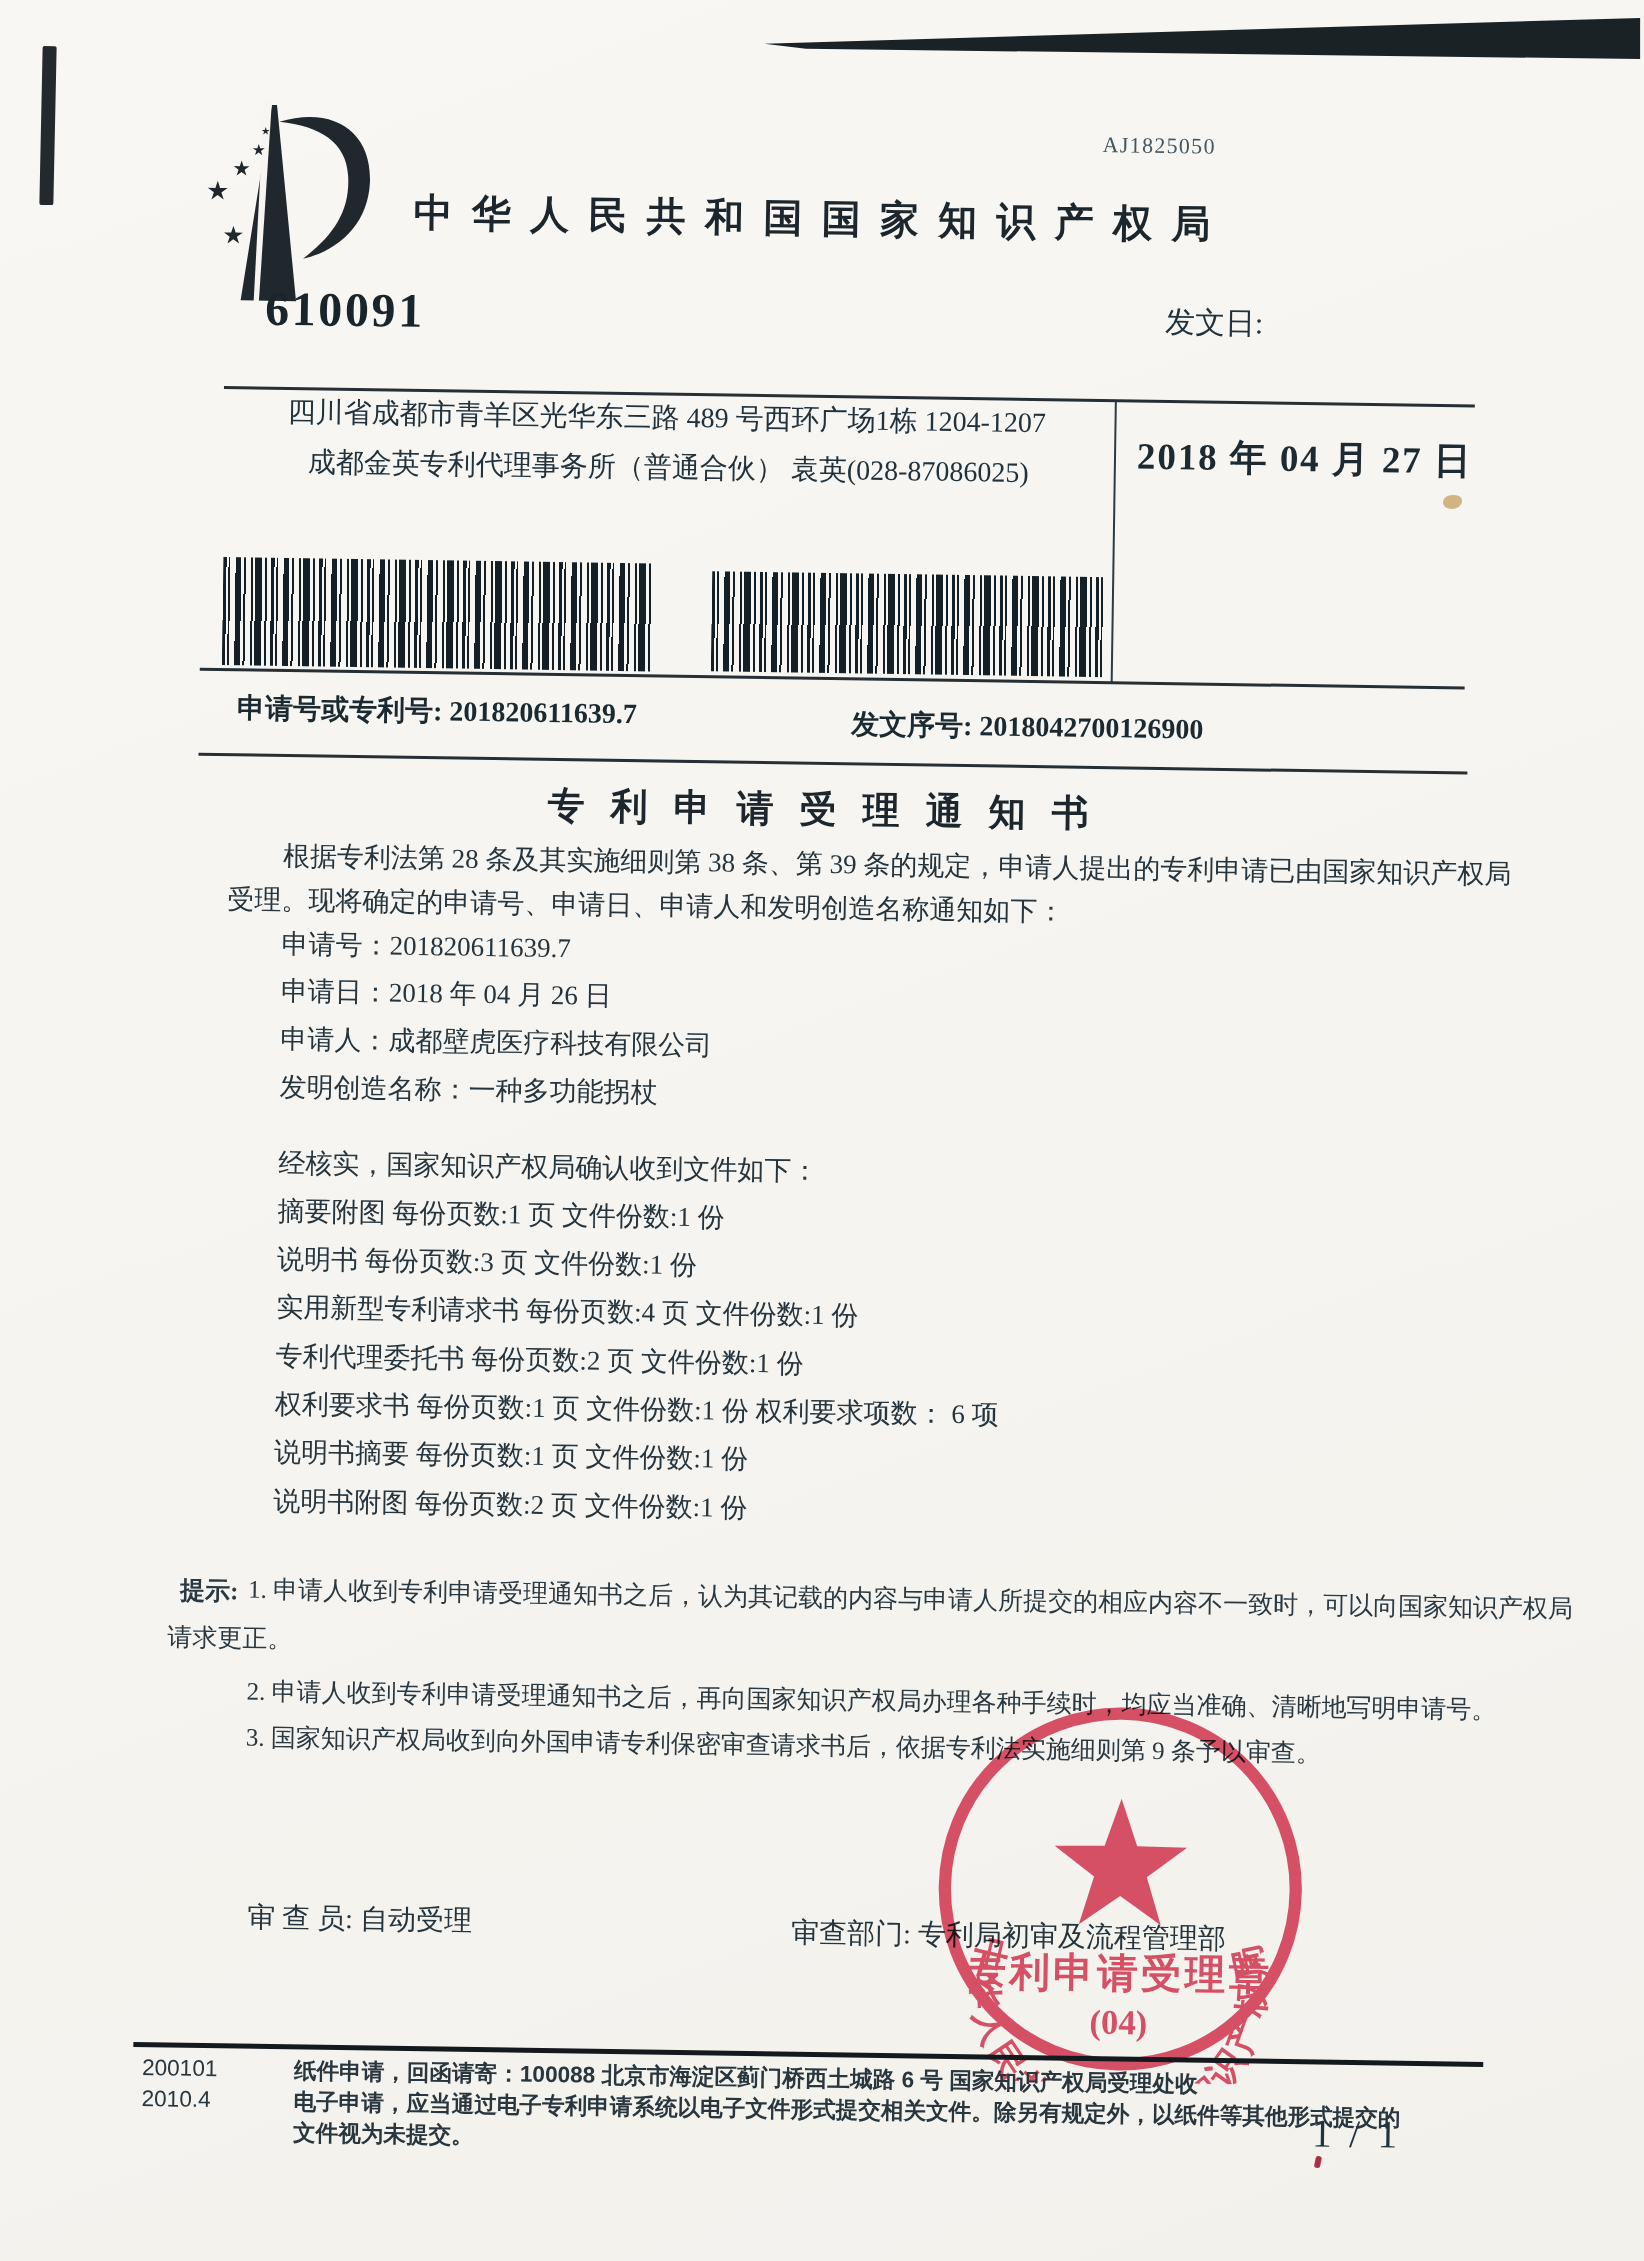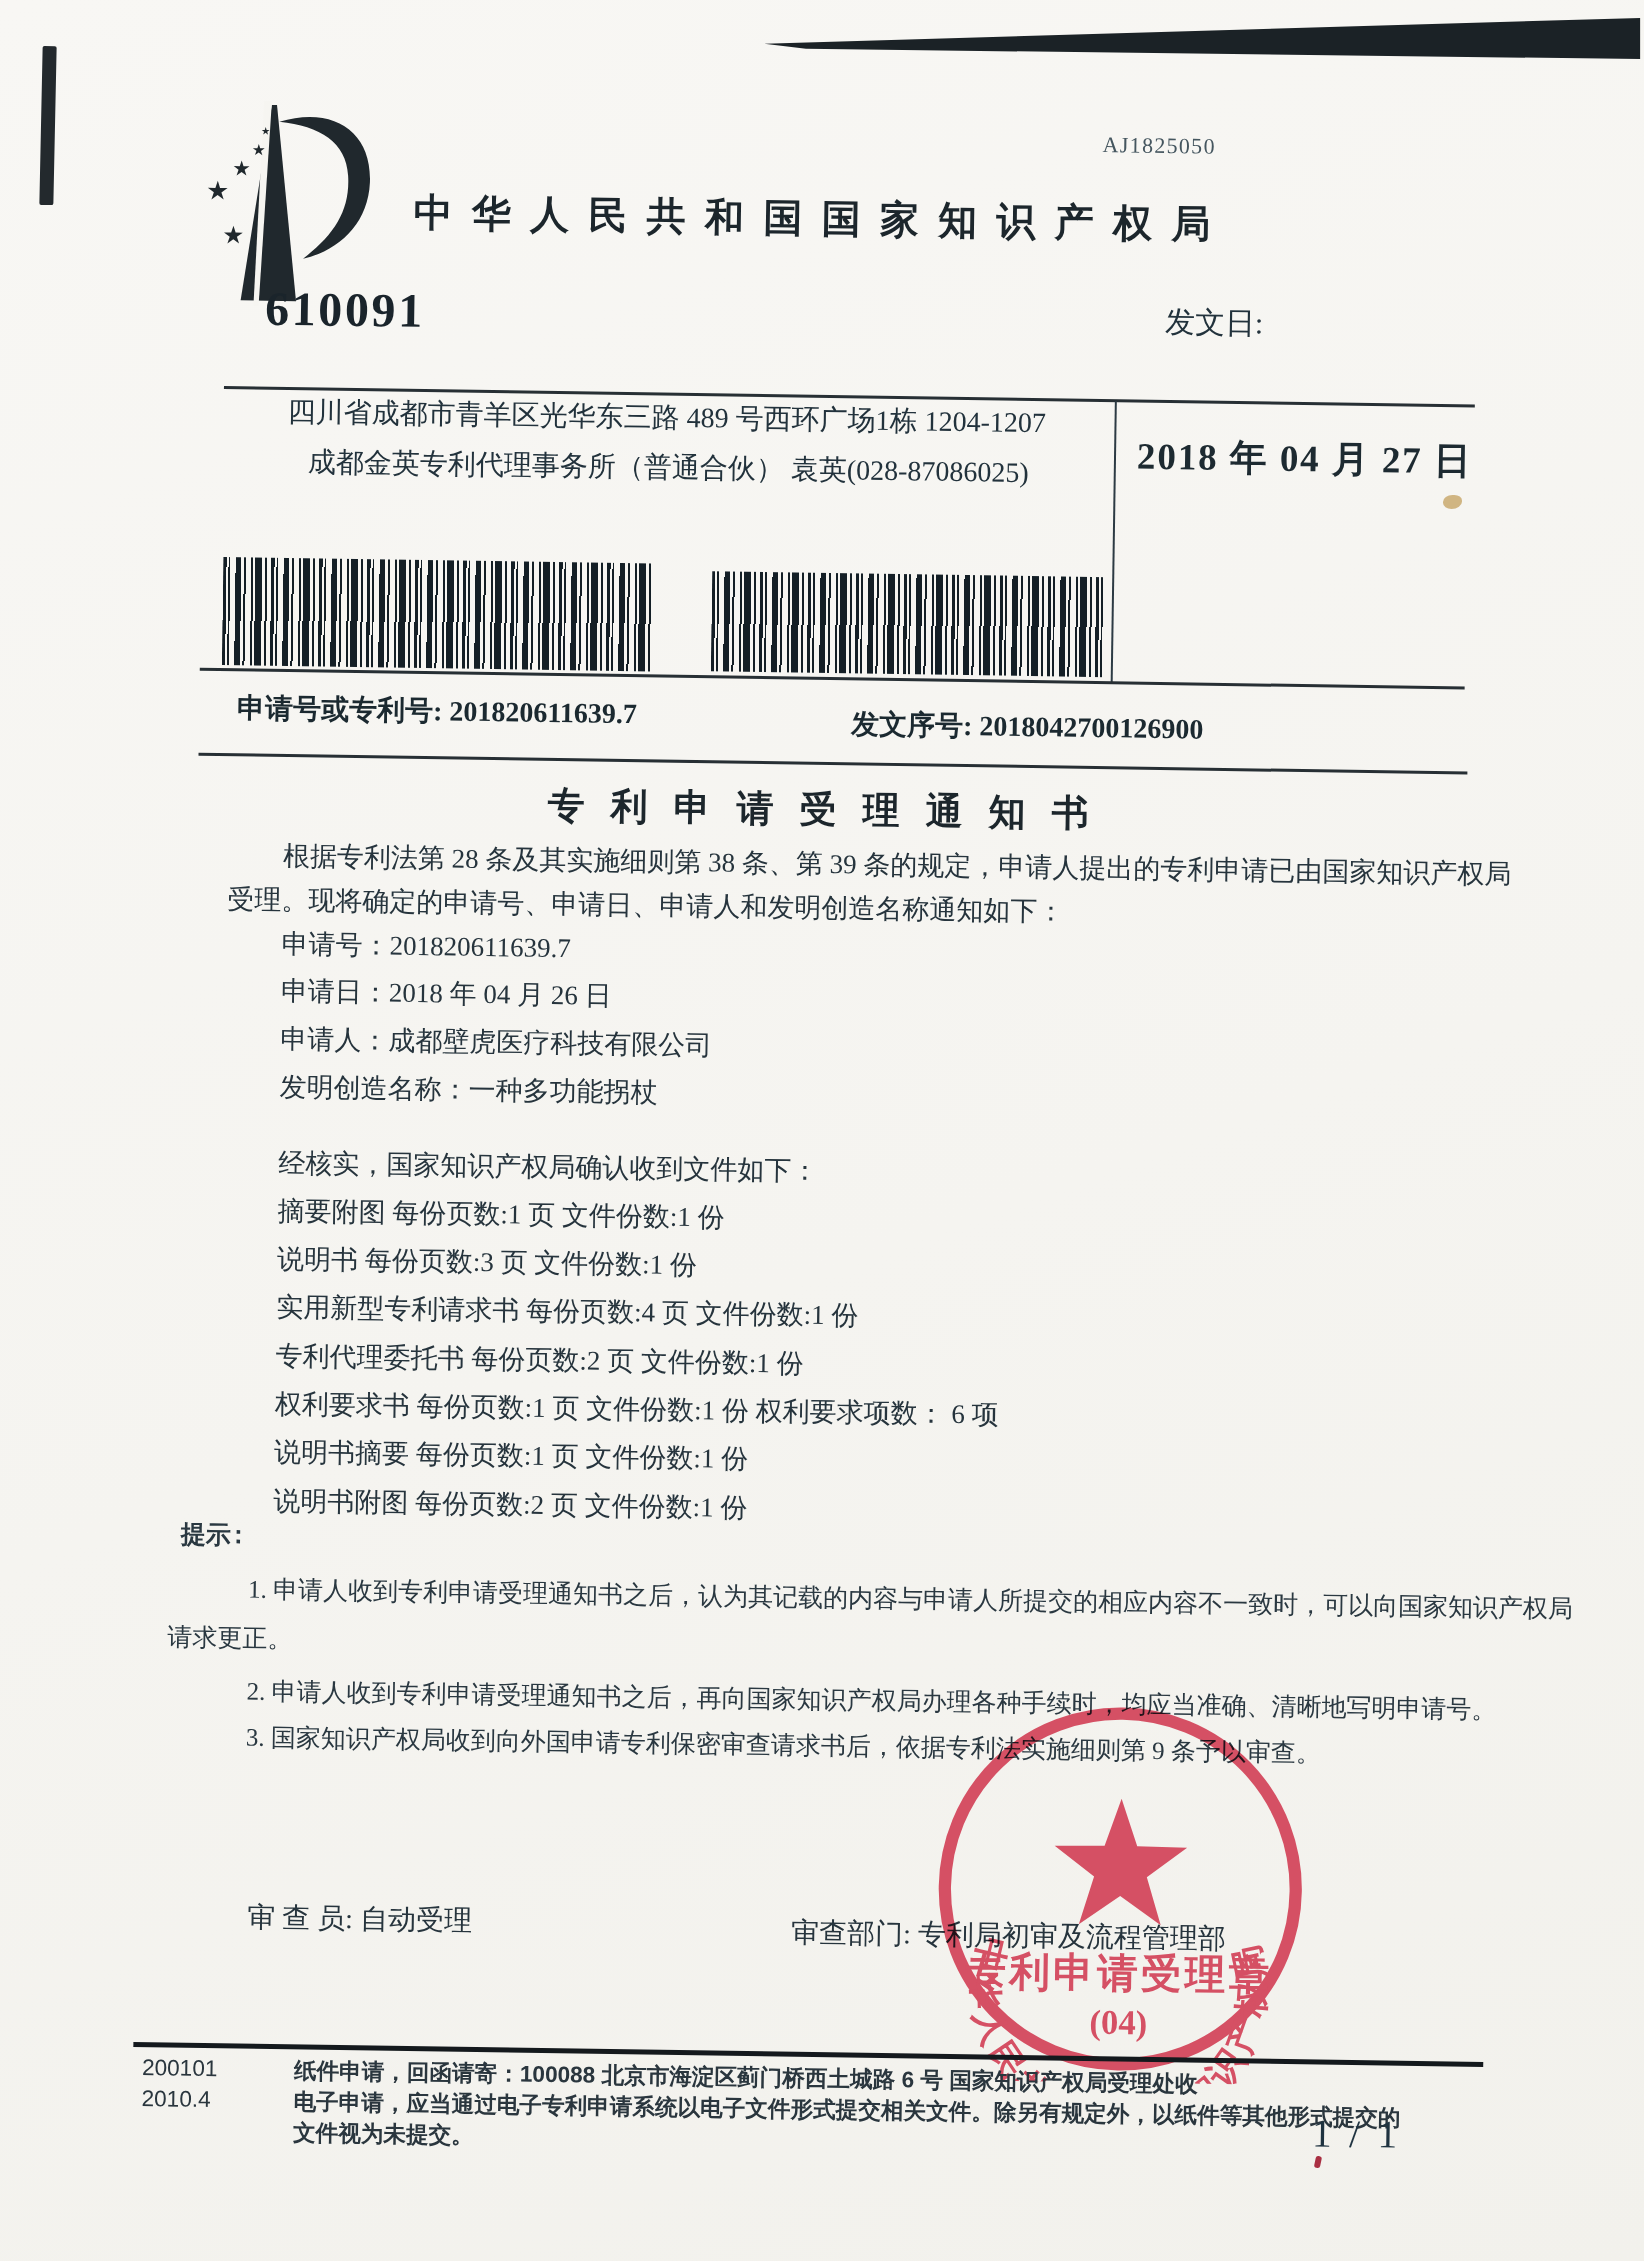--- a/index.html
+++ b/index.html
@@ -118,21 +118,21 @@
 
     <div class="abs body-t" style="left:279px;top:1153px;">经核实，国家知识产权局确认收到文件如下：</div>
     <div class="abs body-t" style="left:279px;top:1201px;">摘要附图 每份页数:1 页 文件份数:1 份</div>
     <div class="abs body-t" style="left:279px;top:1249px;">说明书 每份页数:3 页 文件份数:1 份</div>
     <div class="abs body-t" style="left:279px;top:1297px;">实用新型专利请求书 每份页数:4 页 文件份数:1 份</div>
     <div class="abs body-t" style="left:279px;top:1346px;">专利代理委托书 每份页数:2 页 文件份数:1 份</div>
     <div class="abs body-t" style="left:279px;top:1394px;">权利要求书 每份页数:1 页 文件份数:1 份 权利要求项数： 6 项</div>
     <div class="abs body-t" style="left:279px;top:1442px;">说明书摘要 每份页数:1 页 文件份数:1 份</div>
     <div class="abs body-t" style="left:279px;top:1491px;">说明书附图 每份页数:2 页 文件份数:1 份</div>
 
-    <div class="abs tip-t" style="left:187px;top:1527px;font-weight:bold;font-family:Liberation Mono, monospace;">提示:</div>
+    <div class="abs tip-t" style="left:187px;top:1583px;font-weight:bold;">提示:</div>
     <div class="abs tip-t" style="left:255px;top:1581px;">1. 申请人收到专利申请受理通知书之后，认为其记载的内容与申请人所提交的相应内容不一致时，可以向国家知识产权局</div>
     <div class="abs tip-t" style="left:175px;top:1630px;">请求更正。</div>
     <div class="abs tip-t" style="left:255px;top:1683px;">2. 申请人收到专利申请受理通知书之后，再向国家知识产权局办理各种手续时，均应当准确、清晰地写明申请号。</div>
     <div class="abs tip-t" style="left:255px;top:1729px;">3. 国家知识产权局收到向外国申请专利保密审查请求书后，依据专利法实施细则第 9 条予以审查。</div>
 
     <div class="abs sign-t" style="left:259px;top:1907px;">
       <span>审 查 员:</span>
       <span>自动受理</span>
     </div>
     <div class="abs sign-t" style="left:803px;top:1914px;">

